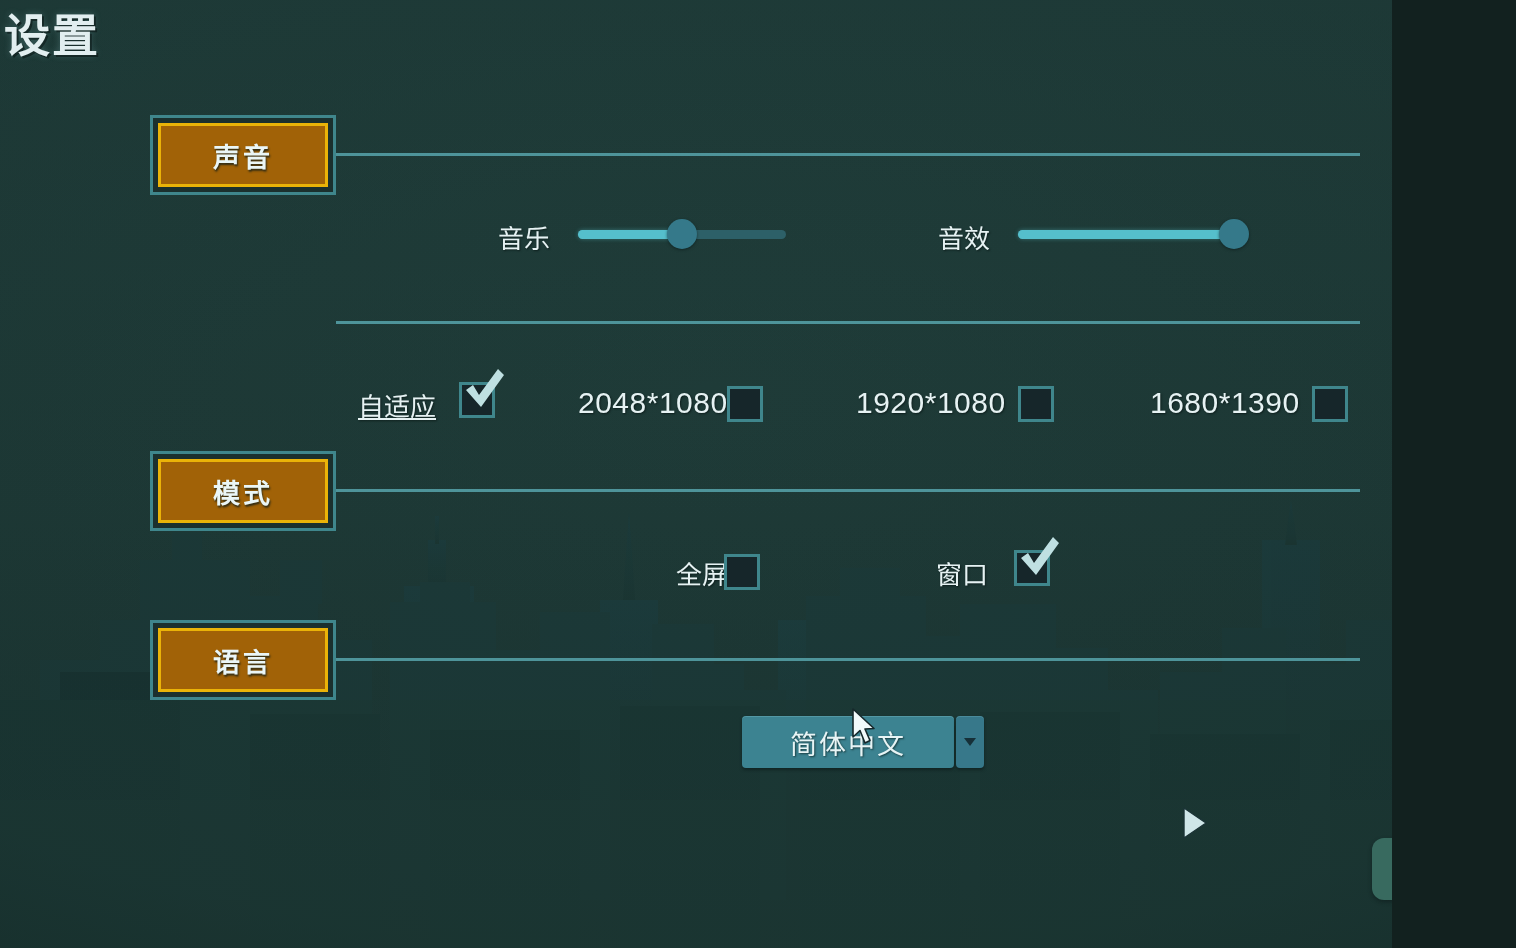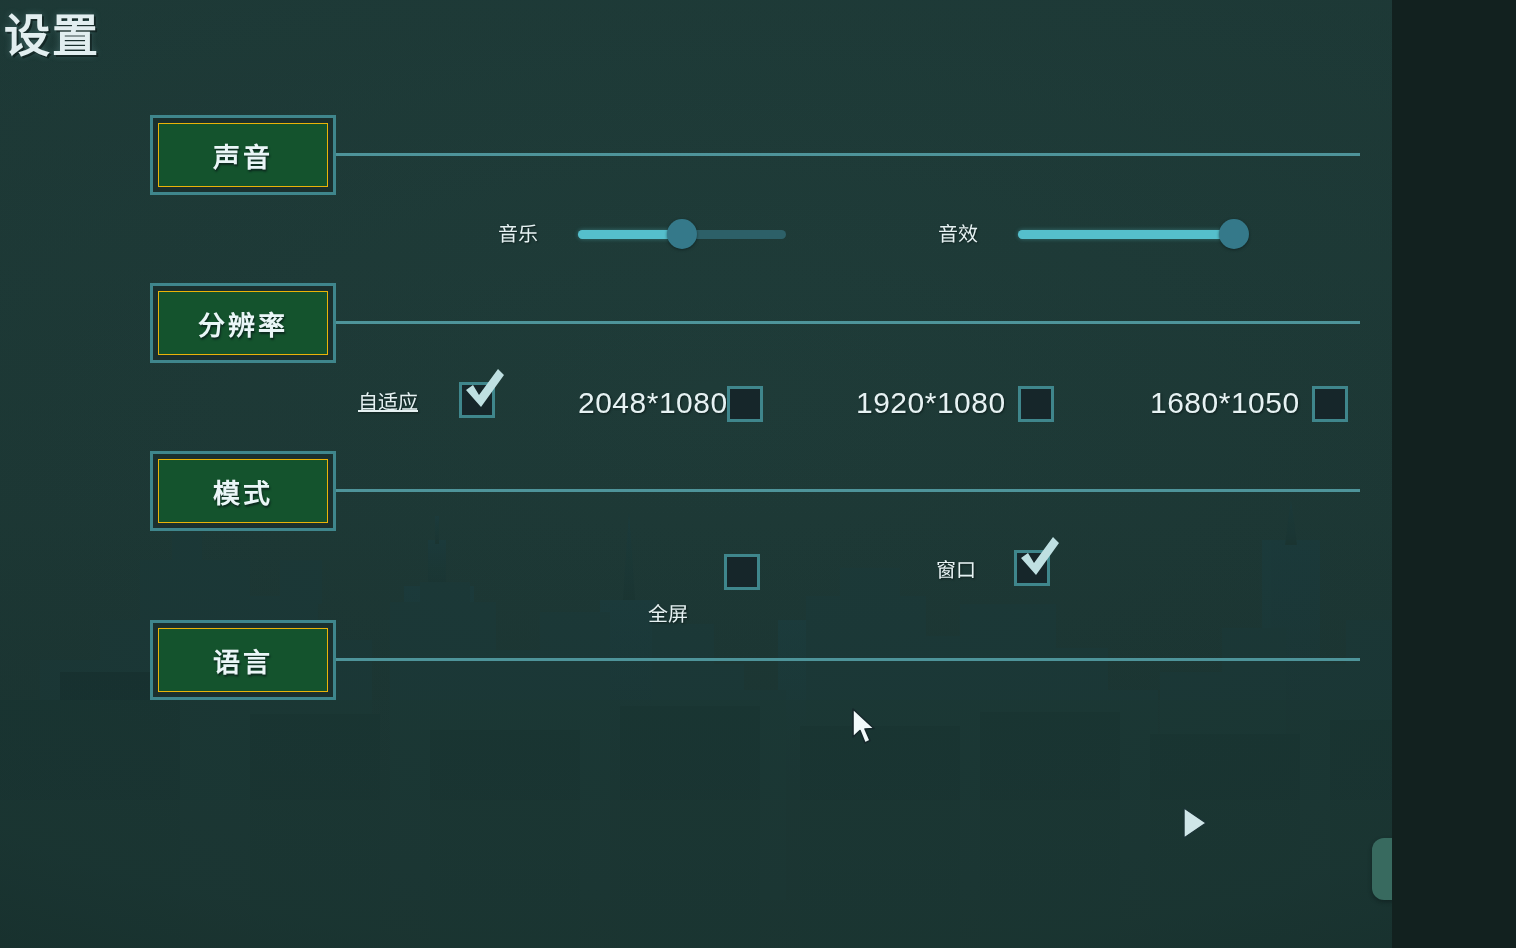--- a/index.html
+++ b/index.html
@@ -57,22 +57,22 @@
     box-sizing: border-box;
     border: 3px solid #3f868c;
     background: #1b302e;
     padding: 5px;
     cursor: pointer;
   }
   .section-btn .inner {
     width: 100%;
     height: 100%;
     box-sizing: border-box;
-    background: #14532d;
-    border: 1px solid #eab308;
+    background: #a16207;
+    border: 3px solid #eab308;
     display: flex;
     align-items: center;
     justify-content: center;
   }
   .section-btn .label {
     font-family: "Liberation Serif", "DejaVu Serif", serif;
     font-weight: bold;
     font-size: 27px;
     letter-spacing: 3px;
     color: #eaf6f7;
@@ -82,21 +82,21 @@
     position: absolute;
     height: 3px;
     background: #4e949a;
     left: 336px;
   }
 
   
   .cn-label {
     position: absolute;
     font-family: "Liberation Serif", "DejaVu Serif", serif;
-    font-size: 20px;
+    font-size: 26px;
     color: #e6f2f3;
     text-shadow: 1px 1px 2px rgba(10,25,24,0.8);
     white-space: nowrap;
   }
   .num-label {
     position: absolute;
     font-family: "Liberation Sans", "DejaVu Sans", sans-serif;
     font-size: 30px;
     color: #e6f2f3;
     text-shadow: 1px 1px 2px rgba(10,25,24,0.8);
@@ -323,67 +323,72 @@
     <div class="knob" style="left: 50%;"></div>
   </div>
 
   <div class="cn-label" style="left:938px; top:218px;">音效</div>
   <div class="slider" id="slider-sfx" style="left:1018px; top:219px; width:216px;">
     <div class="track"></div>
     <div class="fill" style="width: 100%;"></div>
     <div class="knob" style="left: 100%;"></div>
   </div>
 
-  <div class="section-btn" style="left:150px; top:283px;">
-    <div class="inner">
-      <span class="label">分辨率</span>
-    </div>
-  </div>
   <div class="section-line" style="top:321px; width:1024px;"></div>
 
   <div class="cn-label" style="left:358px; top:386px;text-decoration:underline;">自适应</div>
   <div class="checkbox" style="left:459px; top:382px;">
     <svg class="tick" viewBox="0 0 48 48" style="display: block;">
       <polygon points="8,25 15,20 21,30 40,4 46,10 23,42" fill="#bfe0e2"></polygon>
     </svg>
   </div>
 
   <div class="num-label" style="left:578px; top:386px;">2048*1080</div>
   <div class="checkbox" style="left:727px; top:386px;"></div>
 
   <div class="num-label" style="left:856px; top:386px;">1920*1080</div>
   <div class="checkbox" style="left:1018px; top:386px;"></div>
 
-  <div class="num-label" style="left:1150px; top:386px;">1680*1050</div>
+  <div class="num-label" style="left:1150px; top:386px;">1680*1390</div>
   <div class="checkbox" style="left:1312px; top:386px;"></div>
 
   <div class="section-btn" style="left:150px; top:451px;">
     <div class="inner">
       <span class="label">模式</span>
     </div>
   </div>
   <div class="section-line" style="top:489px; width:1024px;"></div>
 
-  <div class="cn-label" style="left:648px; top:554px;margin-top:44px;">全屏</div>
+  <div class="cn-label" style="left:676px; top:554px;">全屏</div>
   <div class="checkbox" style="left:724px; top:554px;"></div>
 
   <div class="cn-label" style="left:936px; top:554px;">窗口</div>
   <div class="checkbox" style="left:1014px; top:550px;">
     <svg class="tick" viewBox="0 0 48 48" style="display: block;">
       <polygon points="8,25 15,20 21,30 40,4 46,10 23,42" fill="#bfe0e2"></polygon>
     </svg>
   </div>
 
   <div class="section-btn" style="left:150px; top:620px;">
     <div class="inner">
       <span class="label">语言</span>
     </div>
   </div>
   <div class="section-line" style="top:658px; width:1024px;"></div>
 
+  <div id="lang-select">
+    <div class="field">
+      <span>简体中文</span>
+    </div>
+    <div class="arrowbox">
+      <svg width="14" height="10" viewBox="0 0 14 10">
+        <polygon points="1,1 13,1 7,9" fill="#163038"></polygon>
+      </svg>
+    </div>
+  </div>
 
   <div id="confirm-btn">
     <span>确定</span>
   </div>
 
   <svg class="cursor-ptr" style="left:851px; top:708px;" width="26" height="38" viewBox="0 0 26 38">
     <polygon points="2,1 2,29 9,22.5 14,35 19,32.5 14,21 23,20.5" fill="#f2fafb" stroke="#16282b" stroke-width="1.6" stroke-linejoin="round"></polygon>
   </svg>
 
   <svg class="cursor-ptr" style="left:1180px; top:805px;" width="32" height="38" viewBox="0 0 32 38">

